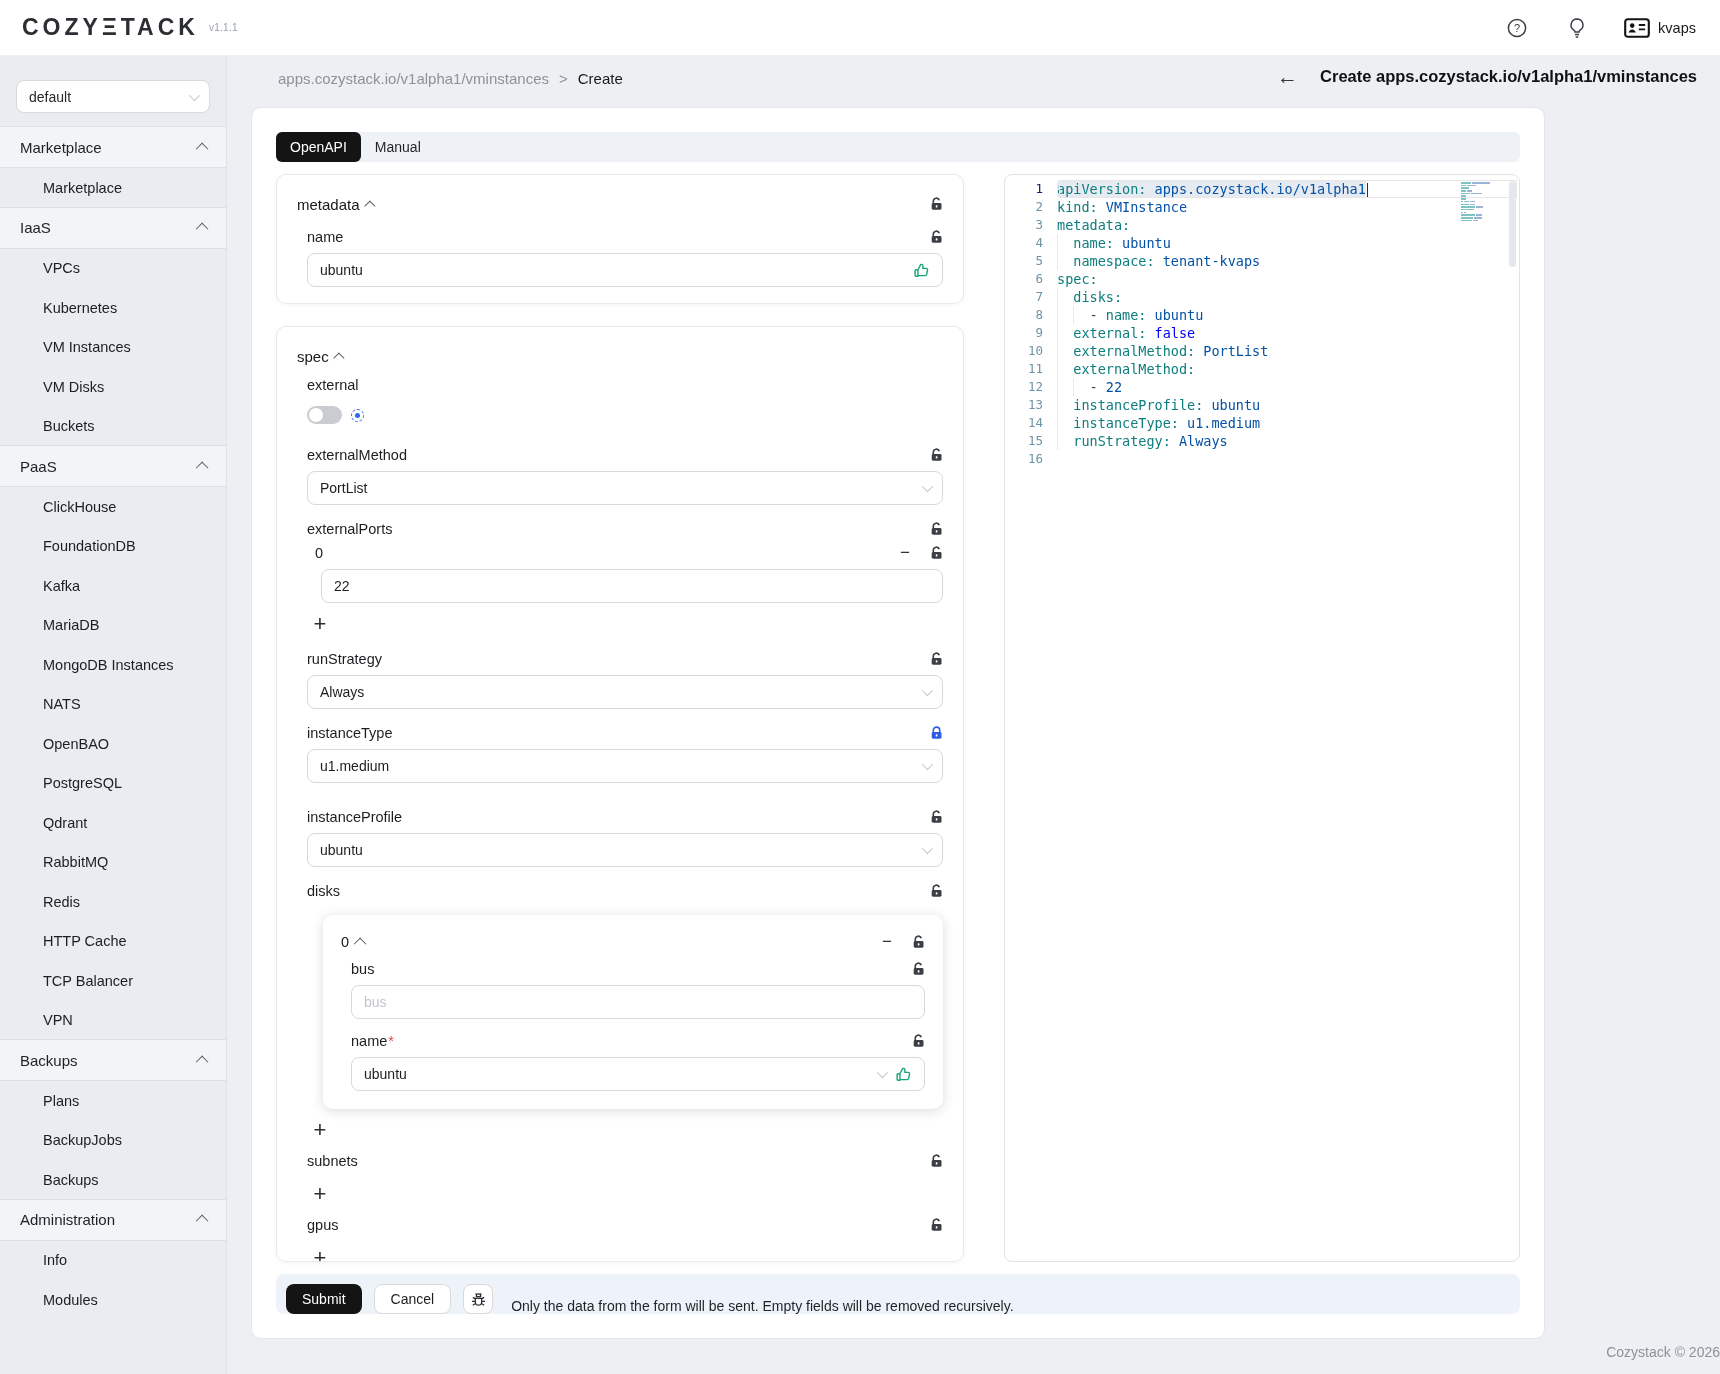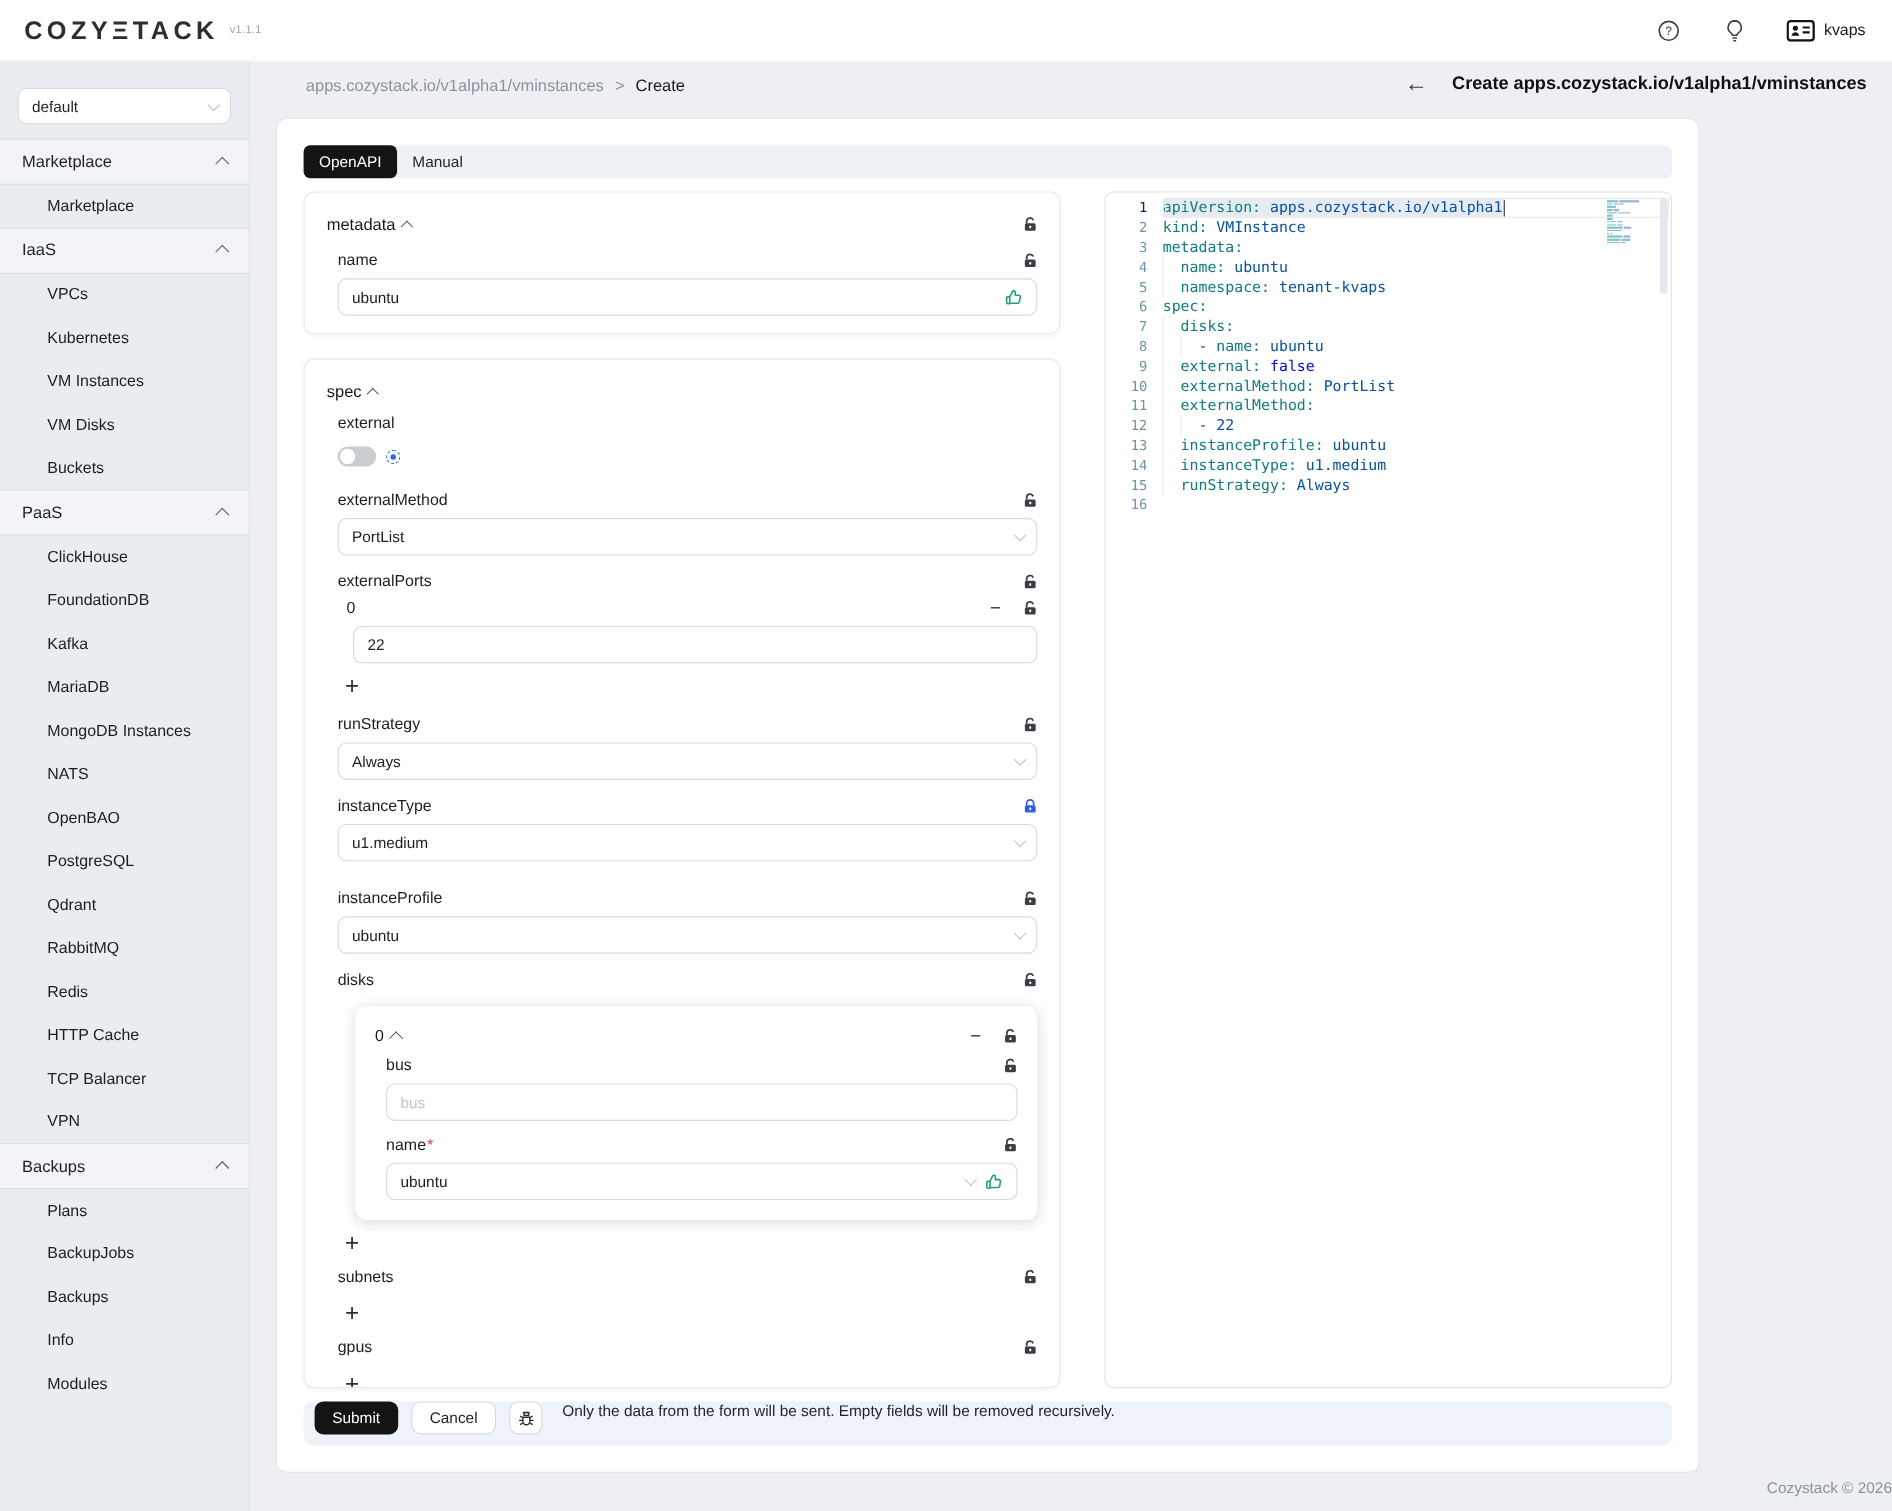--- a/index.html
+++ b/index.html
@@ -108,21 +108,21 @@
   .cursor { display:inline-block; width:1.5px; height:15px; background:#2b2b2b; vertical-align:middle; margin-left:1px; }
   .guide { position:absolute; top:0; bottom:0; border-left:1px solid #e6e9ed; }
   #minimap { position:absolute; right:16px; top:7px; width:42px; }
   #minimap .mrow { height:1.6px; margin-bottom:1.1px; display:flex; gap:1px; }
   #minimap .mk { background:#7fc4c4; height:100%; }
   #minimap .mv { background:#9ab4d6; height:100%; }
   #vscroll { position:absolute; right:3px; top:6px; width:7px; height:86px; background:#e4e7eb; border-radius:4px; }
 
   
   #actionband { flex:0 0 auto; margin-top:12px; height:40px; background:#eef3fa; border-radius:8px;
-    display:flex; align-items:flex-start; padding:0 10px; gap:12px; }
+    display:flex; align-items:flex-end; padding:0 10px; gap:12px; }
   .btn { height:30px; border-radius:8px; display:flex; align-items:center; padding:0 16px; font-size:14px; cursor:pointer; }
   .btn-primary { background:#141414; color:#fff; }
   .btn-default { background:#fff; color:#1c1e21; border:1px solid #d9d9d9; }
   .btn-icon { width:30px; padding:0; justify-content:center; background:#fff; border:1px solid #d9d9d9; }
   #action-note { font-size:14px; color:#1f2226; margin-left:6px; }
 
   #footer { position:absolute; left:227px; top:1344px; width:1493px; text-align:right;
     font-size:14px; color:#8d929a; }
 </style>
 </head>
@@ -200,20 +200,24 @@
       <div class="sb-item">HTTP Cache</div>
       <div class="sb-item">TCP Balancer</div>
       <div class="sb-item">VPN</div>
       <div class="sb-group-header">
         <span class="lbl">Backups</span>
         <span class="chev-up"></span>
       </div>
       <div class="sb-item">Plans</div>
       <div class="sb-item">BackupJobs</div>
       <div class="sb-item">Backups</div>
+      <div class="sb-group-header">
+        <span class="lbl">Administration</span>
+        <span class="chev-up"></span>
+      </div>
       <div class="sb-item">Info</div>
       <div class="sb-item">Modules</div>
     </div>
 </div>
 
 <div id="crumbrow">
   <div class="crumbs">
     <span class="link">apps.cozystack.io/v1alpha1/vminstances</span>
     <span>&gt;</span>
     <span class="cur">Create</span>

